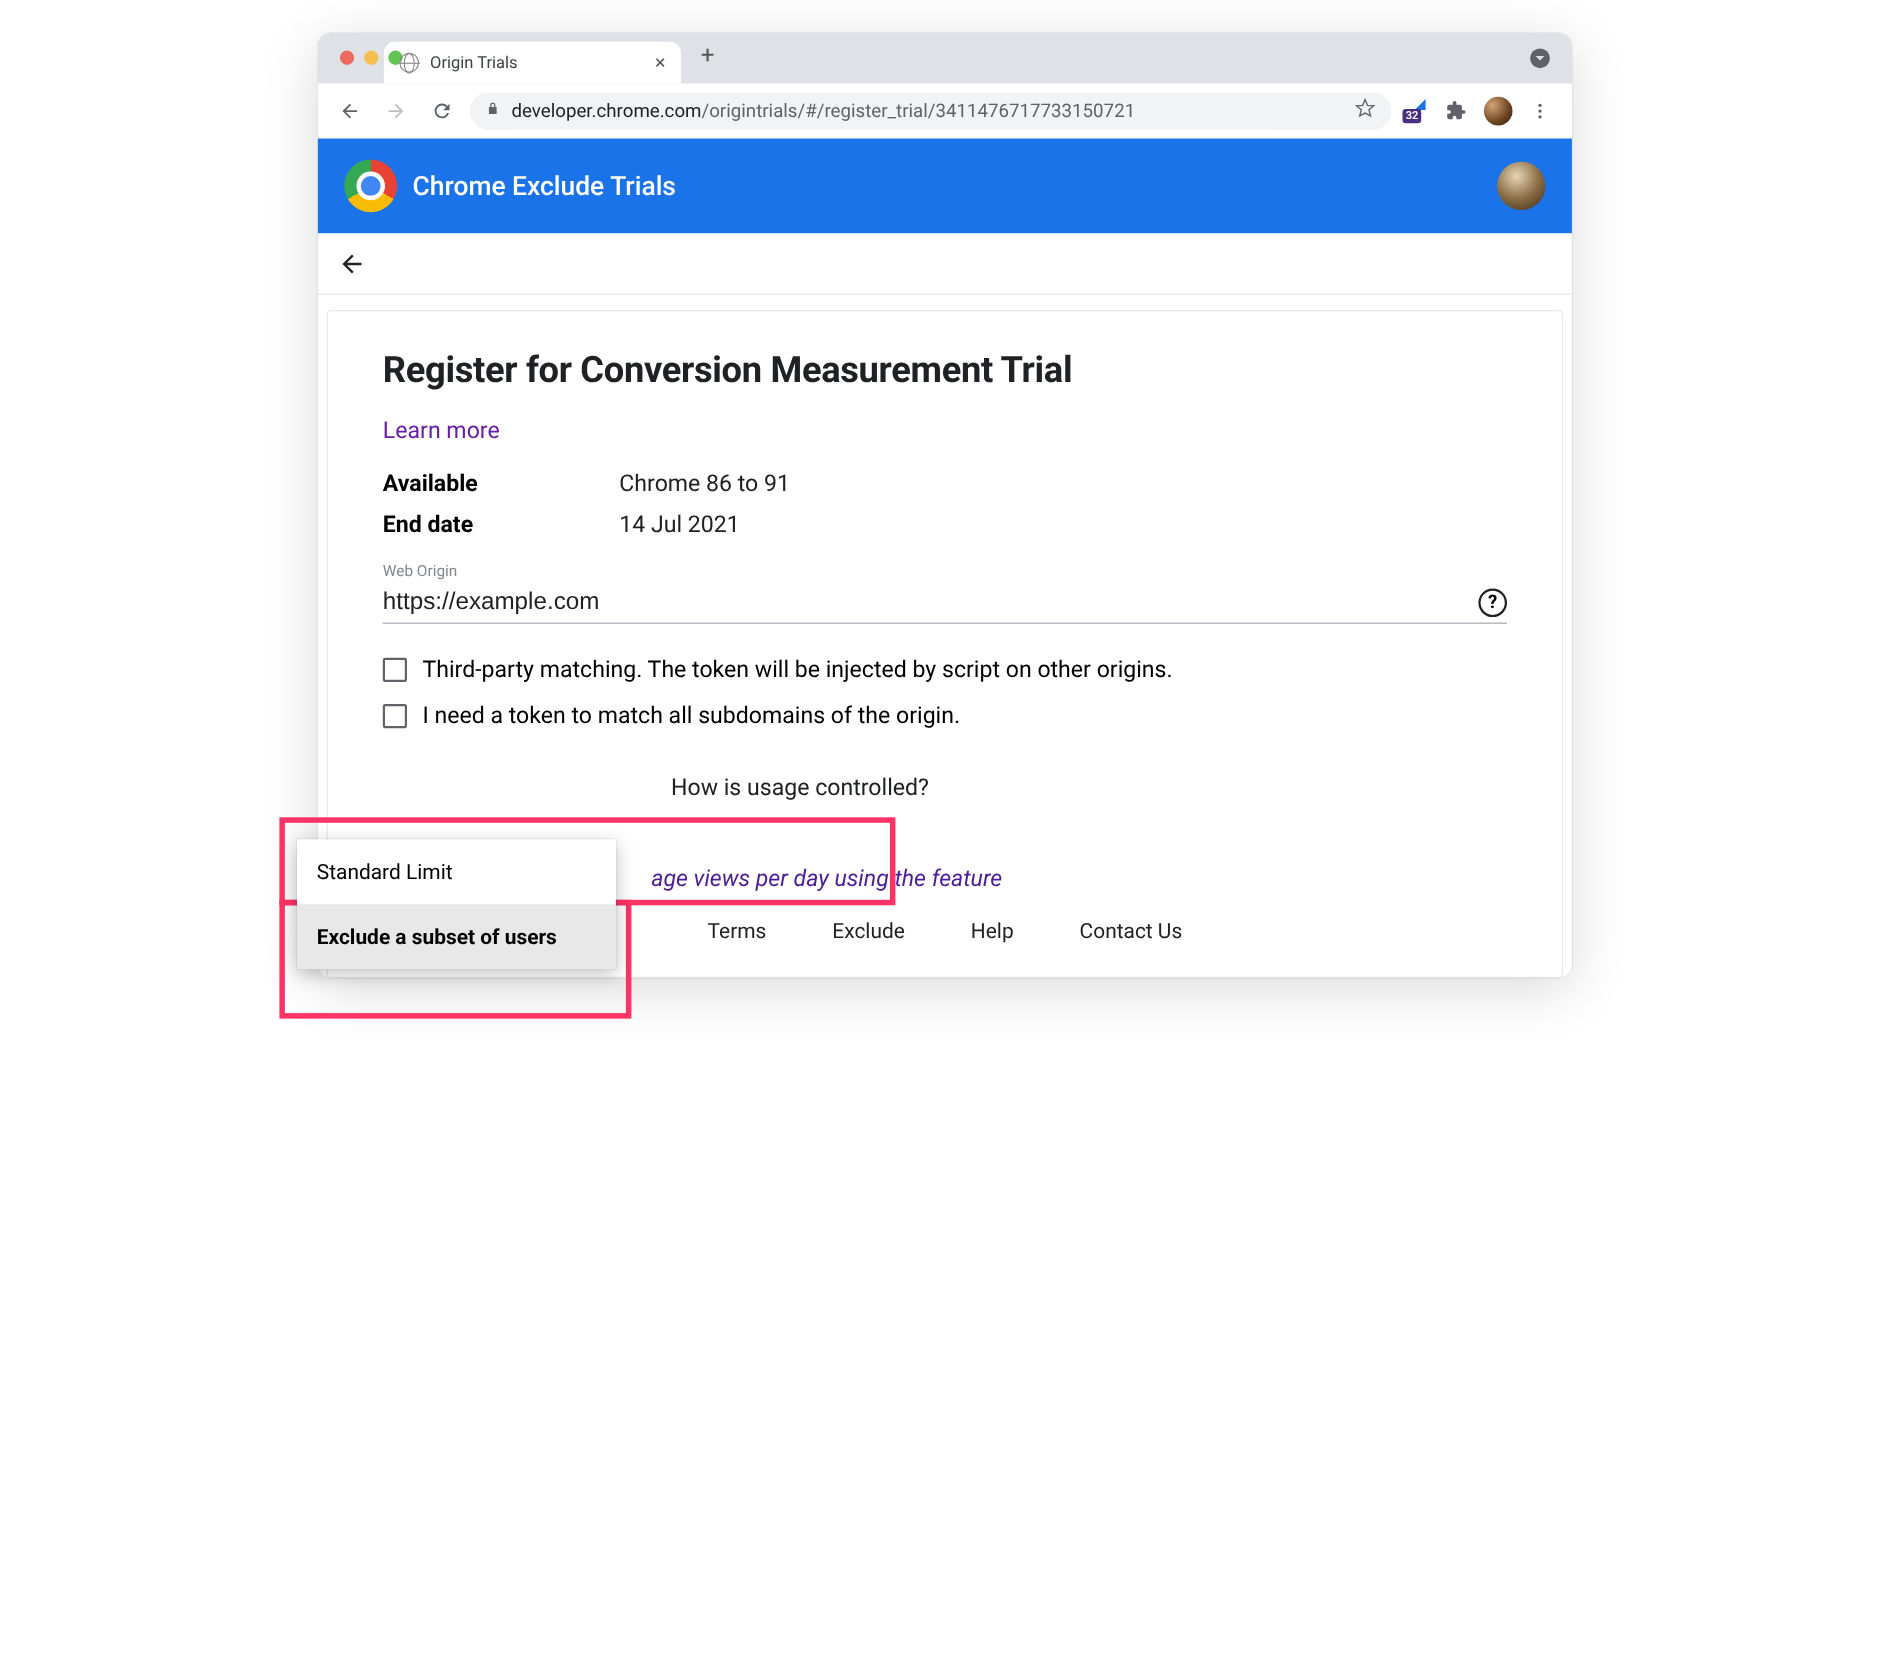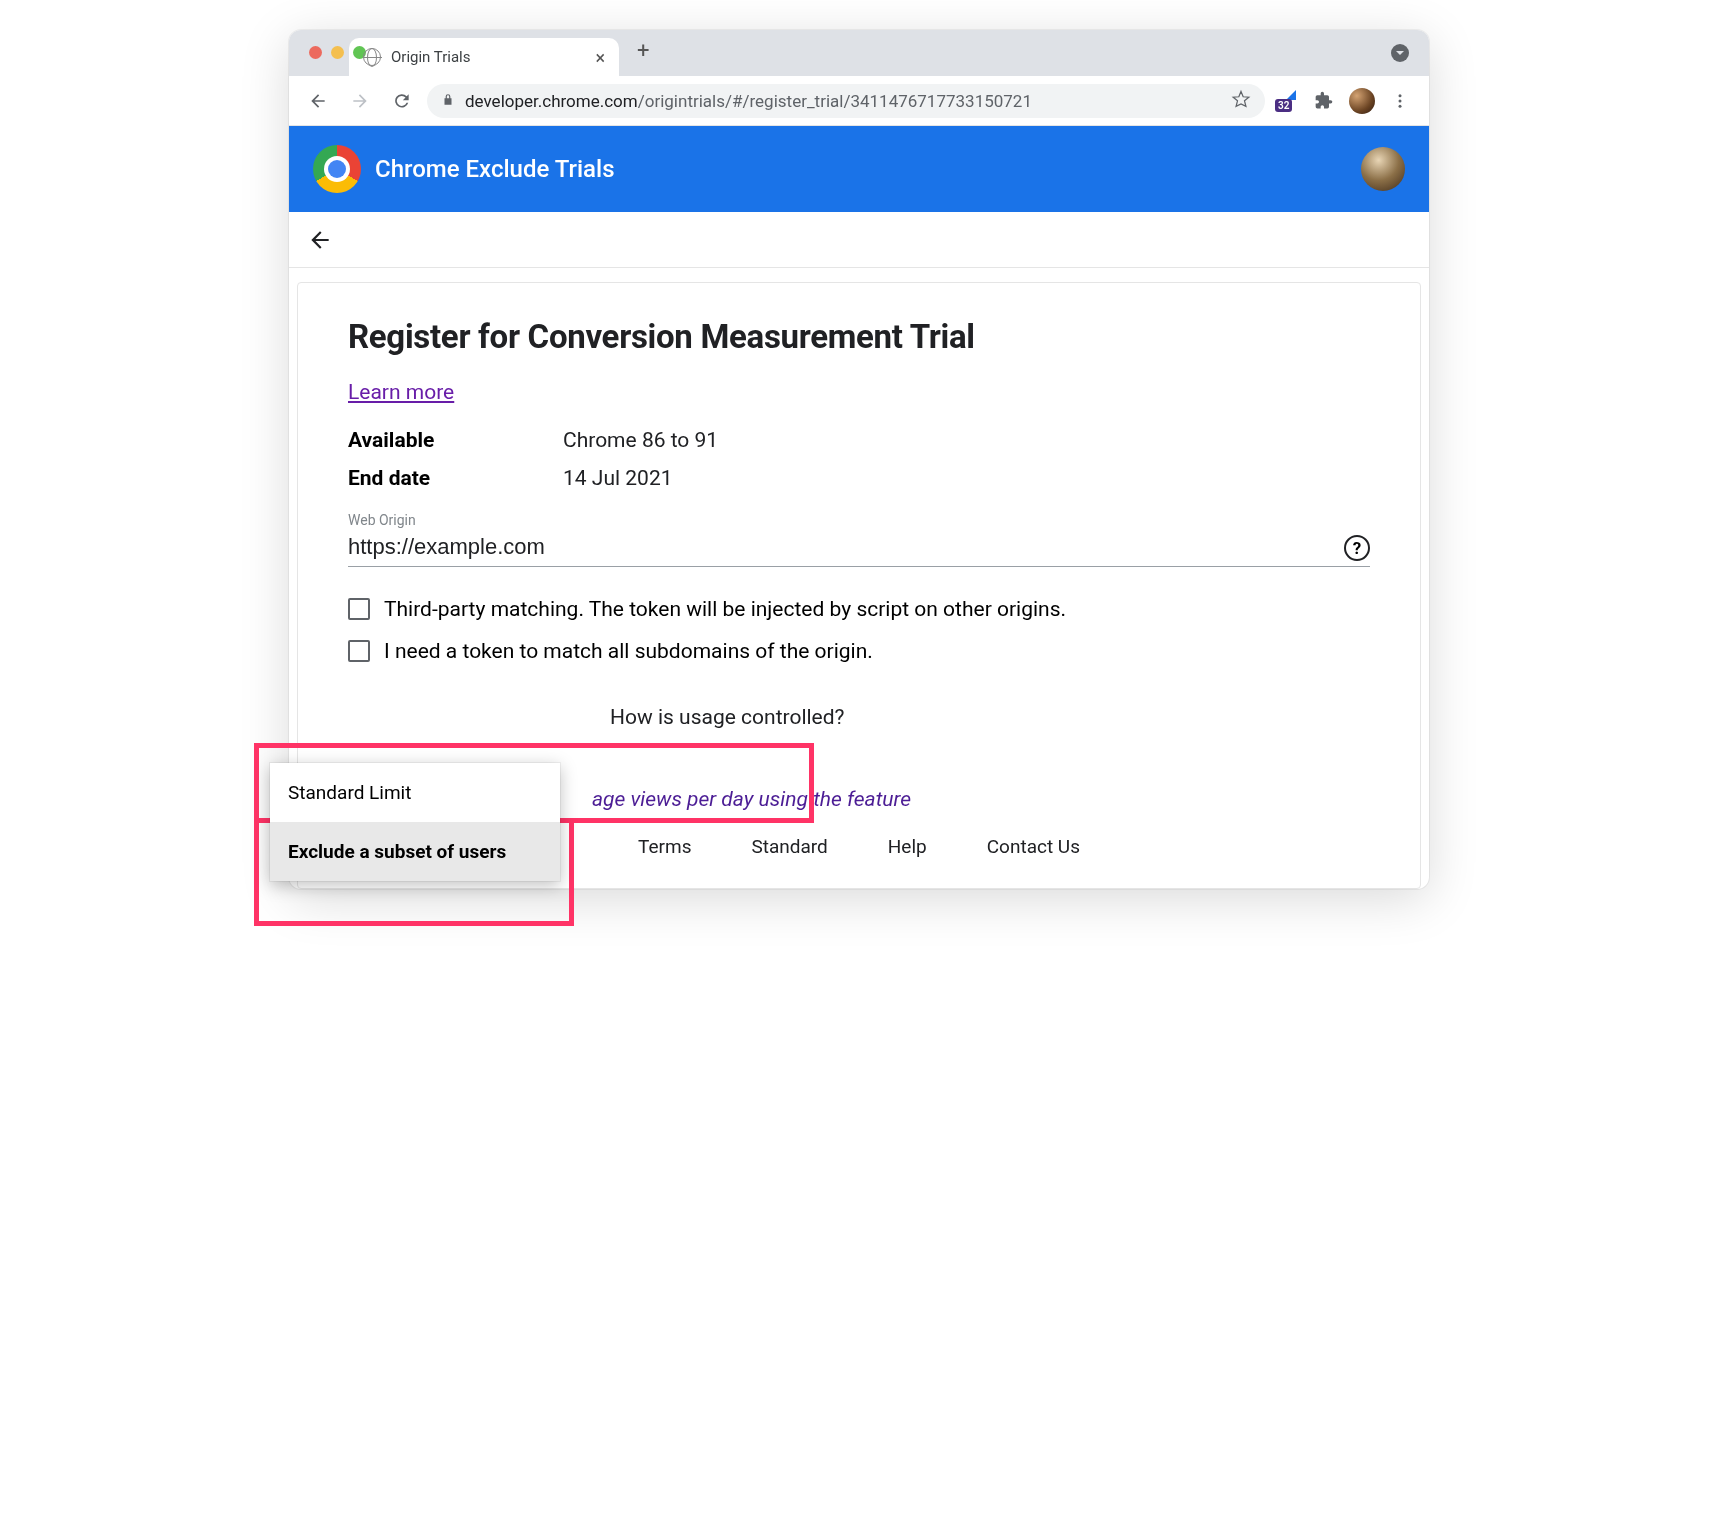--- a/index.html
+++ b/index.html
@@ -145,21 +145,21 @@
   
   .card {
     margin: 14px 8px 0 8px;
     border:1px solid #e5e5e5;
     border-radius:4px;
     padding: 34px 50px 24px 50px;
     position:relative;
   }
   .card h1 { font-size:33px; font-weight:700; color:#202124; margin-bottom:22px; letter-spacing:-0.3px;}
   .card .desc { font-size:21px; color:#202124; line-height:1.35; }
-  .card .learn { color:#681da8; font-size:21px; cursor:pointer; display:inline-block; margin-top:2px; margin-bottom:24px;text-decoration:underline;}
+  .card .learn { color:#681da8; font-size:21px; cursor:pointer; display:inline-block; margin-top:2px; margin-bottom:24px;}
   .kvrow { display:flex; font-size:21px; margin-bottom:14px; }
   .kvrow .k { font-weight:700; width:215px; }
   .kvrow .v { color:#202124; }
 
   .field { margin-top:22px; position:relative; }
   .field-label { font-size:14px; color:#80868b; margin-bottom:2px; }
   .field-input {
     width:100%; border:none; border-bottom:1px solid #9aa0a6;
     font-size:22px; padding:4px 40px 6px 0; outline:none; color:#202124;
     background:transparent;
@@ -324,19 +324,19 @@
     <div class="highlight-box" style="left:-44px; top:535px; width:320px; height:108px;"></div>
 
     
     <div class="dropdown" style="left:-28px; top:480px;">
       <div class="opt">Standard Limit</div>
       <div class="opt sel">Exclude a subset of users</div>
     </div>
 
     <div class="footer">
       <span>Terms</span>
-      <span>Standard</span>
+      <span>Exclude</span>
       <span>Help</span>
       <span>Contact Us</span>
     </div>
   </div>
 
 </div>
 
 </body></html>

